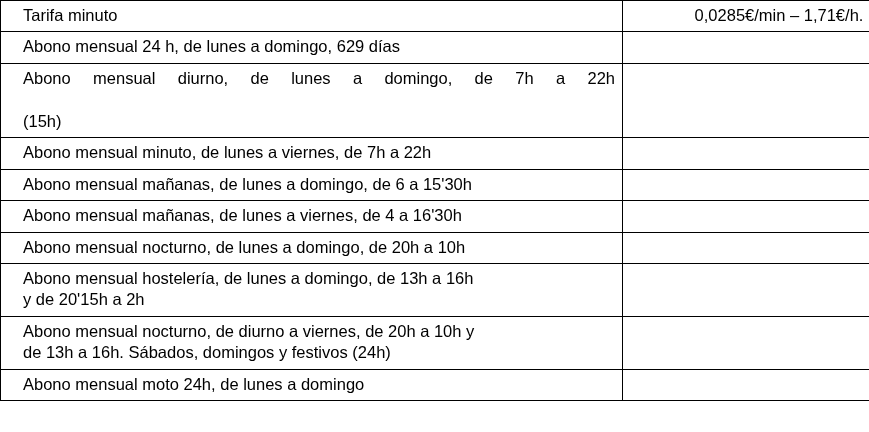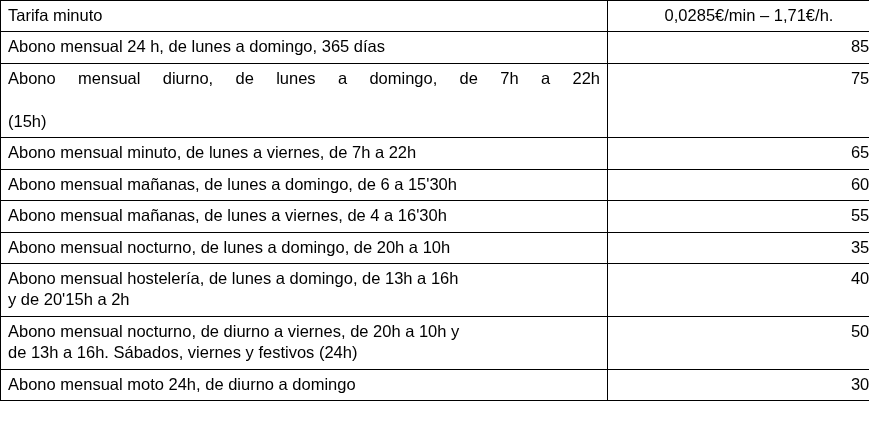--- a/index.html
+++ b/index.html
@@ -21,21 +21,21 @@
     box-sizing: border-box;
   }
   table.rates {
     border-collapse: collapse;
     table-layout: fixed;
     width: 861px;
     margin: 0;
   }
   table.rates td {
     border: 1px solid #000000;
-    padding: 4px 7px 5px 7px;
+    padding: 4px 7px 5px 22px;
     font-size: 16.5px;
     line-height: 1.30;
     vertical-align: top;
   }
   td.desc {
     width: 592px;
     text-align: justify;
     text-justify: inter-word;
     hyphens: none;
   }
@@ -73,21 +73,21 @@
 
       <tr class="header">
         <td class="desc">
           <span class="line">Tarifa minuto</span>
         </td>
         <td class="price">0,0285€/min – 1,71€/h.</td>
       </tr>
 
       <tr>
         <td class="desc">
-          <span class="line">Abono mensual 24 h, de lunes a domingo, 365 días</span>
+          <span class="line">Abono mensual 24 h, de lunes a domingo, 629 días</span>
         </td>
         <td class="price">85 €</td>
       </tr>
 
       <tr>
         <td class="desc">
           <span class="just">Abono mensual diurno, de lunes a domingo, de 7h a 22h</span>
           <span class="line">(15h)</span>
         </td>
         <td class="price">75 €</td>
@@ -125,27 +125,27 @@
         <td class="desc">
           <span class="line">Abono mensual hostelería, de lunes a domingo, de 13h a 16h</span>
           <span class="line">y de 20'15h a 2h</span>
         </td>
         <td class="price">40 €</td>
       </tr>
 
       <tr>
         <td class="desc">
           <span class="line">Abono mensual nocturno, de diurno a viernes, de 20h a 10h y</span>
-          <span class="line">de 13h a 16h. Sábados, viernes y festivos (24h)</span>
+          <span class="line">de 13h a 16h. Sábados, domingos y festivos (24h)</span>
         </td>
         <td class="price">50 €</td>
       </tr>
 
       <tr>
         <td class="desc">
-          <span class="line">Abono mensual moto 24h, de diurno a domingo</span>
+          <span class="line">Abono mensual moto 24h, de lunes a domingo</span>
         </td>
         <td class="price">30 €</td>
       </tr>
 
     </tbody>
   </table>
 </div>
 
 </body></html>

